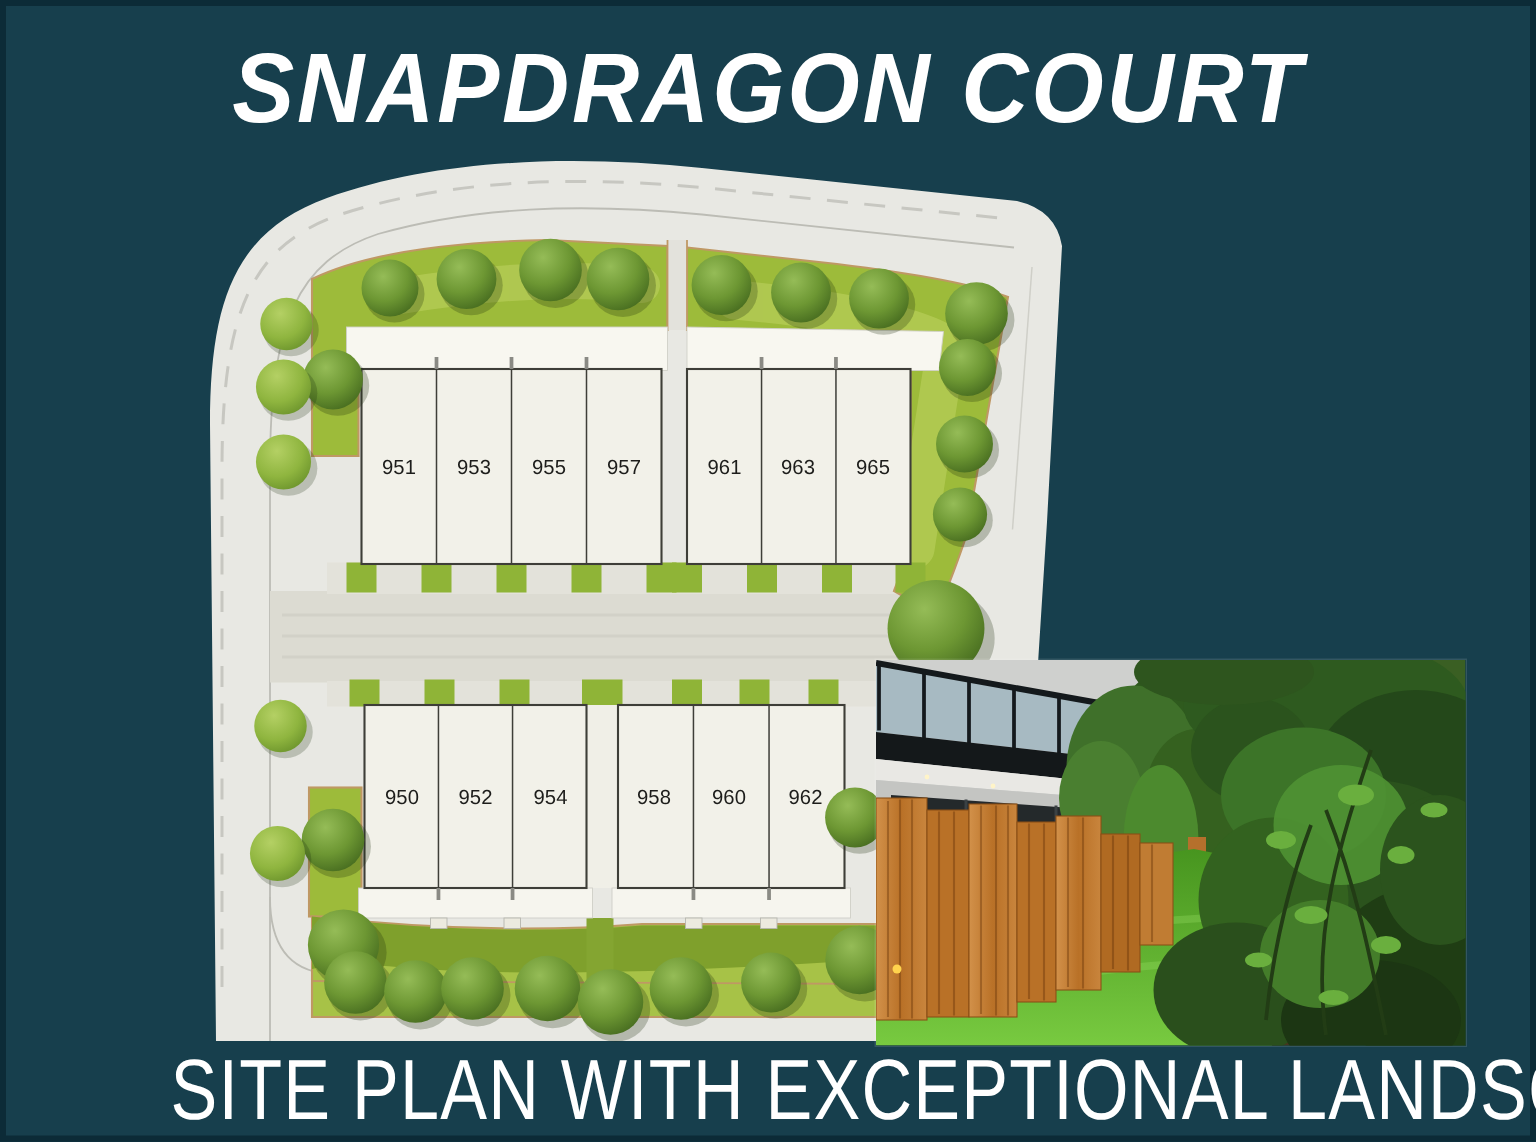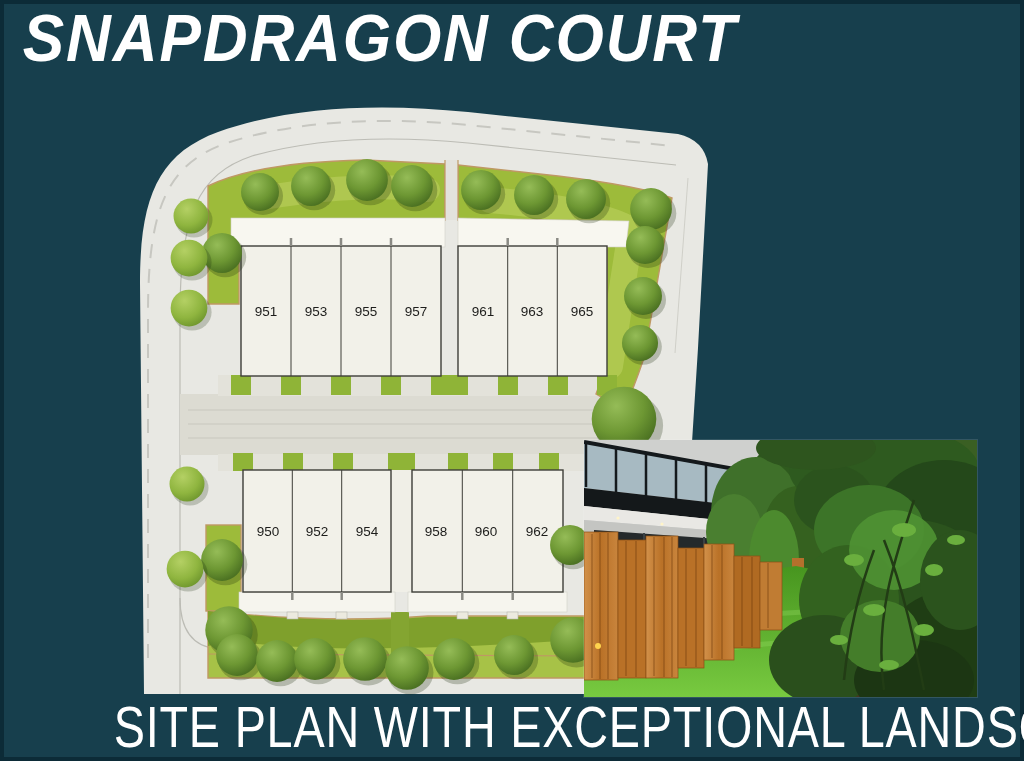--- a/index.html
+++ b/index.html
@@ -1,18 +1,18 @@
 <!DOCTYPE html>
 <html><head>
 <meta charset="utf-8">
 <style>
   html,body{margin:0;padding:0;background:#0c2a36;}
   .frame{position:relative;width:1024px;height:761px;background:#173f4d;overflow:hidden;
          font-family:"Liberation Sans",sans-serif;box-shadow:inset 0 0 0 4px rgba(10,40,52,.85);}
-  .title{position:absolute;top:0;left:0;width:100%;}
+  .title{position:absolute;top:20px;left:0;width:100%;text-align:center;}
   .title span{display:inline-block;color:#fff;font-size:66px;font-weight:700;font-style:italic;
               letter-spacing:2px;transform:scaleX(.94);white-space:nowrap;}
   .plan{position:absolute;left:128px;top:98px;width:585px;height:600px;}
   .photo{position:absolute;left:584px;top:440px;width:393px;height:257px;box-shadow:0 0 0 1px rgba(255,255,255,.12);}
   .caption{position:absolute;top:694px;left:0;width:100%;text-align:center;}
   .caption span{display:inline-block;color:#fff;font-size:57px;font-weight:400;letter-spacing:1px;
                 transform:scaleX(.82);white-space:nowrap;}
   .mls{position:absolute;right:12px;top:742px;color:#93a9b1;font-size:15px;letter-spacing:.3px;margin-top:24px;}
   svg text{font-family:"Liberation Sans",sans-serif;}
 </style>

